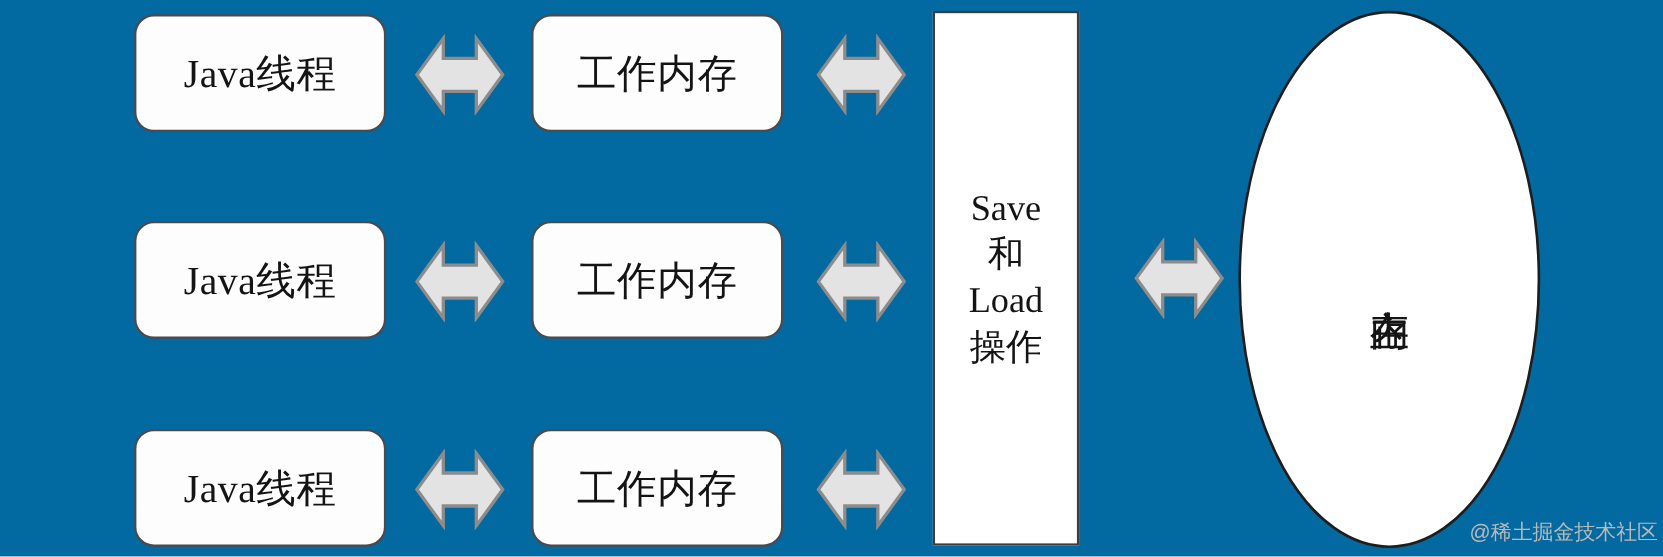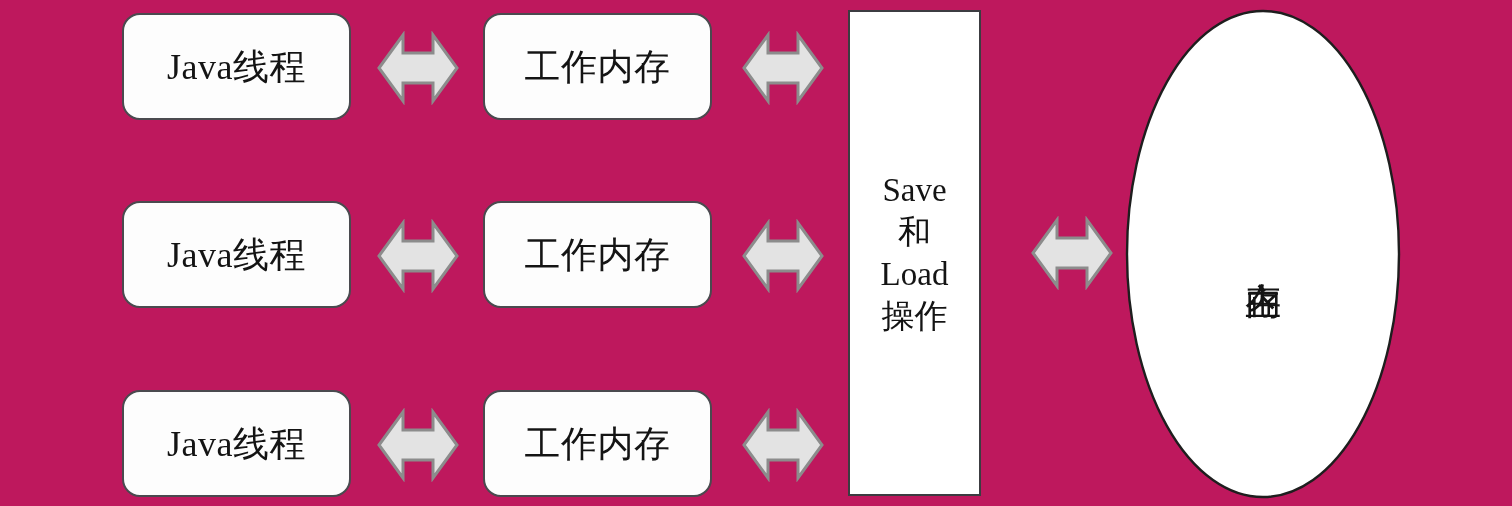--- a/index.html
+++ b/index.html
@@ -7,21 +7,21 @@
     padding: 0;
     background: #ffffff;
   }
   body {
     font-family: "Liberation Serif", "DejaVu Serif", serif;
   }
   #canvas {
     position: relative;
     width: 1512px;
     height: 506px;
-    background: #be185d;
+    background: #0369a1;
     overflow: hidden;
   }
 
   
   .node-box {
     position: absolute;
     box-sizing: border-box;
     border: 2px solid #4a4a4f;
     border-radius: 18px;
     background: #fdfdfd;
@@ -181,14 +181,15 @@
 
   <div class="ellipse-wrap" style="left:1124px; top:8px; width:278px; height:492px;">
     <svg width="278" height="492" viewBox="0 0 278 492">
       <ellipse cx="139" cy="246" rx="136" ry="243" fill="#ffffff" stroke="#1e1e1e" stroke-width="2.4"></ellipse>
     </svg>
     <div class="ellipse-label">
       <span>主内存</span>
     </div>
   </div>
 
+  <div class="watermark" style="left:1336px; top:471px;">@稀土掘金技术社区</div>
 
 </div>
 
 </body></html>

